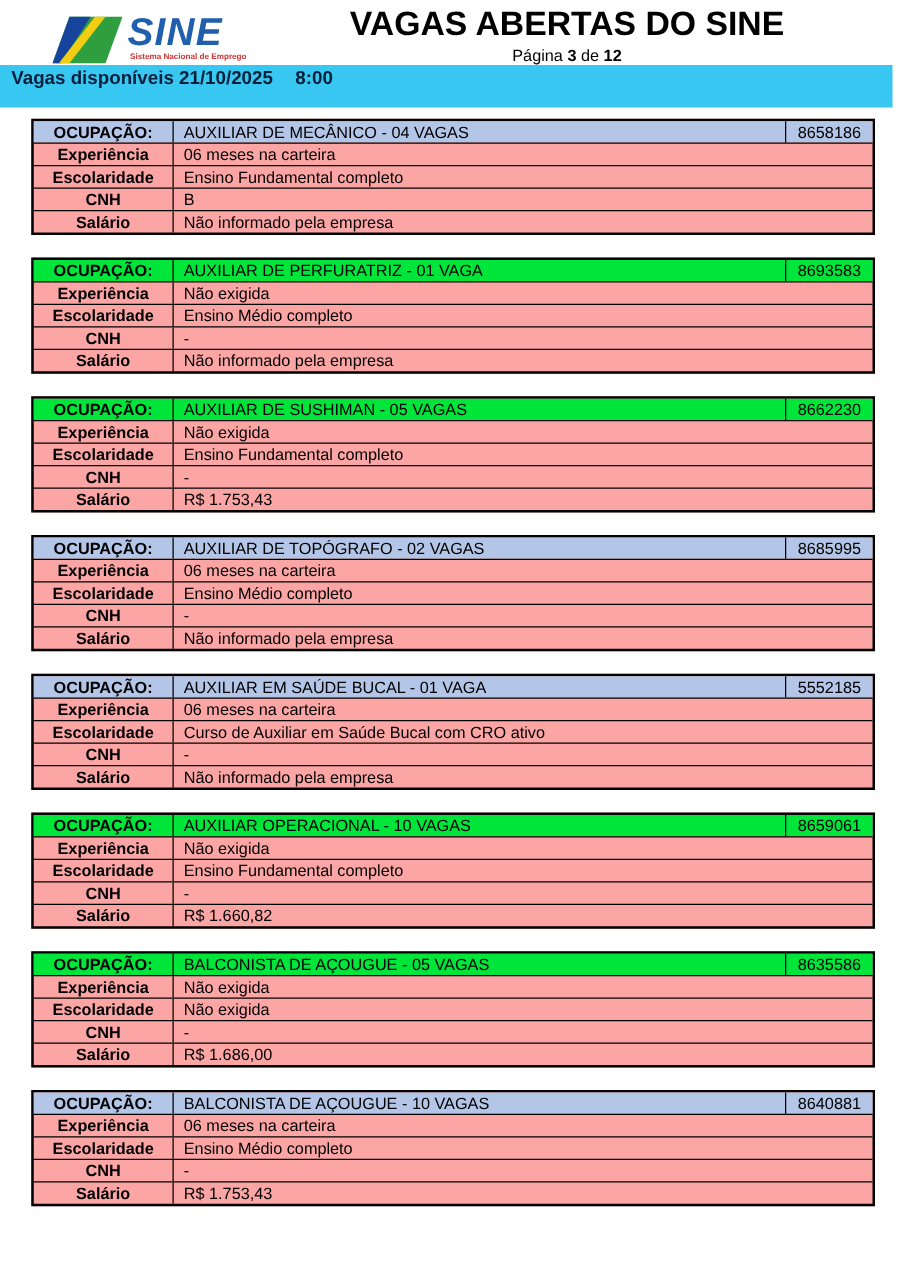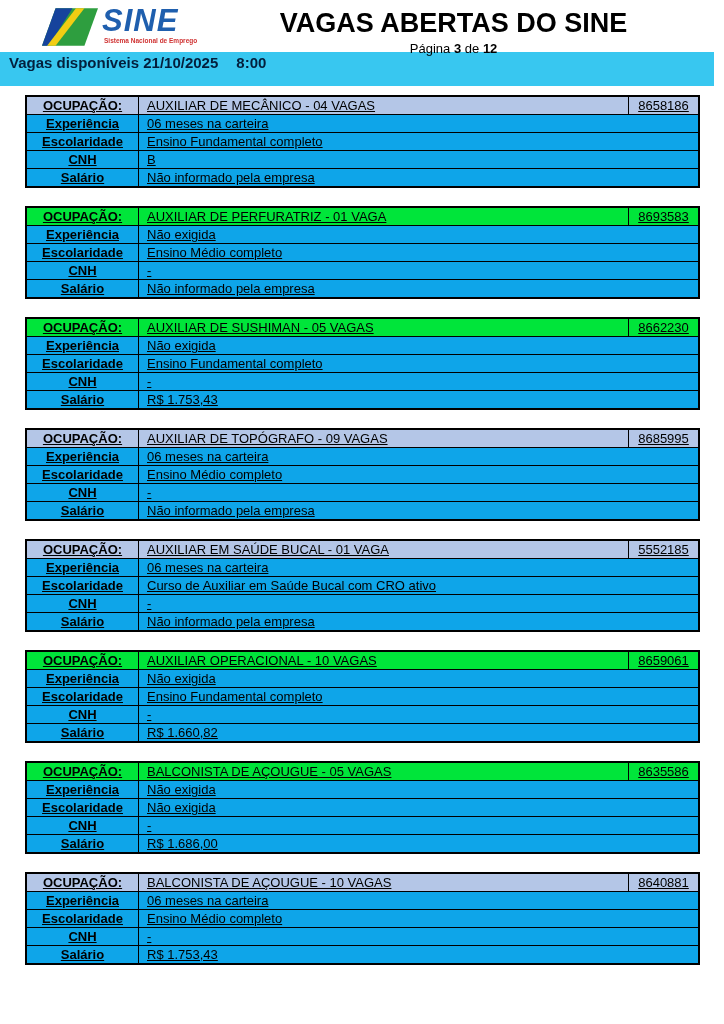--- a/index.html
+++ b/index.html
@@ -12,21 +12,21 @@
     --border:#000;
   }
   *{box-sizing:border-box;margin:0;padding:0;}
   html,body{background:#fff;}
   body{
     width:724px;height:1024px;overflow:hidden;
     font-family:"Liberation Sans",sans-serif;color:#000;
   }
   
   .page-header{
-    display:flex;align-items:flex-start;
+    display:flex;align-items:flex-end;
     padding:5px 14px 0 42px;height:52px;
   }
   .sine-logo{display:flex;align-items:flex-start;flex:0 0 auto;}
   .sine-flag{display:block;width:56px;height:40px;margin-top:2px;}
   .sine-textblock{margin-left:4px;}
   .sine-name{
     font-size:31px;font-weight:bold;font-style:italic;
     color:var(--sine-blue);letter-spacing:1px;line-height:32px;
   }
   .sine-sub{font-size:6.5px;font-weight:bold;color:var(--sine-red);margin-left:2px;}
@@ -43,21 +43,21 @@
     width:714px;height:34px;background:var(--cyan-bar);
     color:var(--bar-text);font-size:15px;font-weight:bold;
     line-height:21px;padding-left:9px;
   }
   .bar-time{margin-left:18px;}
   
   #jobs{
     display:flex;flex-direction:column;gap:18px;
     padding:9px 24px 0 25px;
   }
-  .job-table{border:2px solid var(--border);background:#0ea5e9;text-decoration:underline;}
+  .job-table{border:2px solid var(--border);background:#fca5a5;}
   .row{display:grid;grid-template-columns:112px 1fr;}
   .row.header-row{grid-template-columns:112px 1fr 70px;}
   .row + .row{border-top:1px solid var(--border);}
   .cell{height:17px;line-height:17px;font-size:13px;white-space:nowrap;overflow:hidden;}
   .label-cell{font-weight:bold;text-align:center;border-right:1.5px solid var(--border);}
   .title-cell,.value-cell{padding-left:8px;}
   .id-cell{border-left:1.5px solid var(--border);text-align:center;}
   .job-table.blue .header-row{background:var(--blue-header);}
   .job-table.green .header-row{background:var(--green-header);}
 </style>
@@ -164,21 +164,21 @@
     </div>
     <div class="row">
       <div class="cell label-cell">Salário</div>
       <div class="cell value-cell">R$ 1.753,43</div>
     </div>
   </section>
 
   <section class="job-table blue">
     <div class="row header-row">
       <div class="cell label-cell">OCUPAÇÃO:</div>
-      <div class="cell title-cell">AUXILIAR DE TOPÓGRAFO - 09 VAGAS</div>
+      <div class="cell title-cell">AUXILIAR DE TOPÓGRAFO - 02 VAGAS</div>
       <div class="cell id-cell">8685995</div>
     </div>
     <div class="row">
       <div class="cell label-cell">Experiência</div>
       <div class="cell value-cell">06 meses na carteira</div>
     </div>
     <div class="row">
       <div class="cell label-cell">Escolaridade</div>
       <div class="cell value-cell">Ensino Médio completo</div>
     </div>

